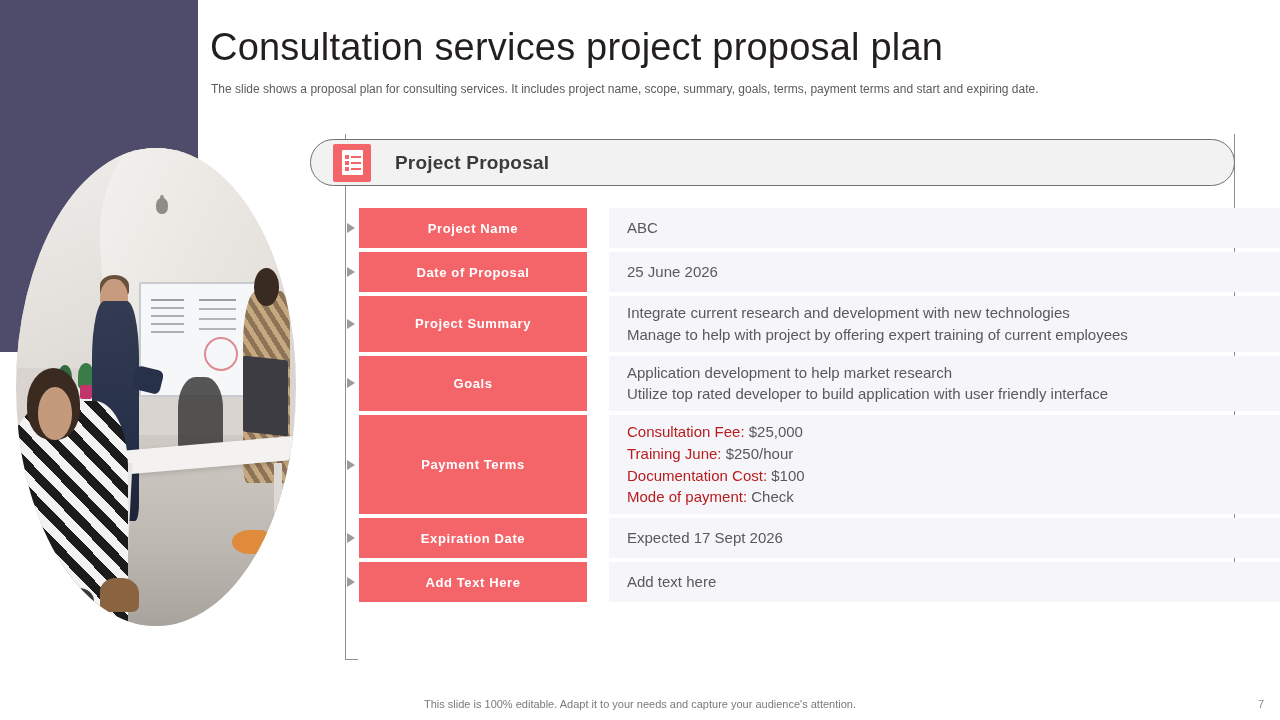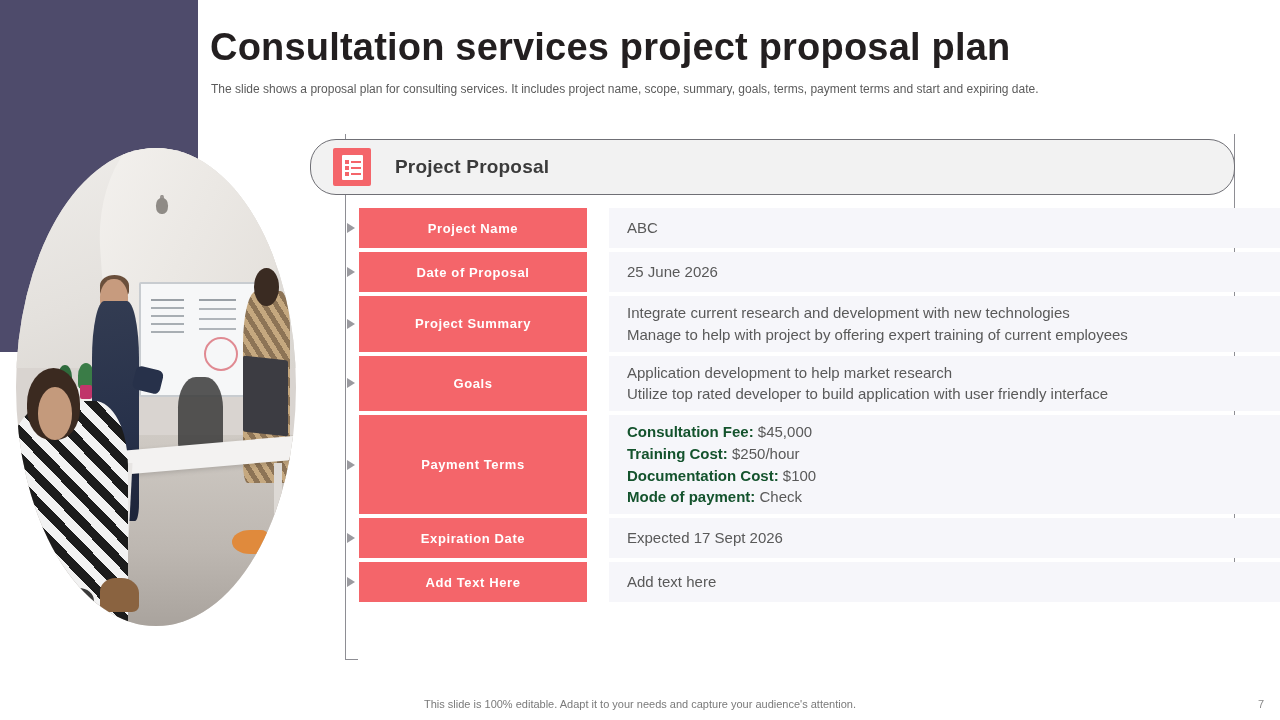--- a/index.html
+++ b/index.html
@@ -137,21 +137,21 @@
   .ph-shoe { position:absolute; right:10%; bottom:15%; width:13%; height:5%;
     background:#e08a3c; border-radius:50% 20% 20% 50%; }
   .ph-boot { position:absolute; left:30%; bottom:3%; width:14%; height:7%;
     background:#8a6340; border-radius:40% 45% 18% 18%; }
   .ph-boot2 { position:absolute; left:16%; bottom:2%; width:12%; height:6%;
     background:#3a3a3a; border-radius:40% 45% 18% 18%; }
 
   
   .title {
     position: absolute; left: 210px; top: 26px;
-    font-size: 38px; font-weight: 700; color: #231f20;
+    font-size: 38px; font-weight: 400; color: #231f20;
     letter-spacing: .2px; white-space: nowrap;
   }
   .subtitle {
     position: absolute; left: 211px; top: 82px;
     font-size: 12px; color: #5b5b5b; white-space: nowrap;
   }
 
   
   .frame {
     position: absolute; left: 345px; top: 134px;
@@ -164,21 +164,21 @@
     position: absolute; left: 346px; top: 133px;
     width: 888px; height: 62px; background: #ffffff;
   }
   .frame-mask-bottom {
     position: absolute; left: 358px; top: 600px;
     width: 880px; height: 66px; background: #ffffff;
   }
 
   .pill {
     position: absolute; left: 310px; top: 139px;
-    width: 925px; height: 56px;
+    width: 925px; height: 47px;
     background: #f2f2f2;
     border: 1px solid #6f6f75;
     border-radius: 26px;
     display: flex; align-items: center;
   }
   .pill-icon {
     width: 38px; height: 38px; margin-left: 22px;
     background: #F4656A; border-radius: 2px;
     display: flex; align-items: center; justify-content: center;
     flex: 0 0 auto;
@@ -234,21 +234,21 @@
 
   .content {
     flex: 1 1 auto;
     background: #F6F6FA;
     border-right: 3px solid #C98B92;
     display: flex; align-items: center;
     padding: 6px 18px;
     font-size: 15px; color: #595959; line-height: 1.45;
   }
   .content .line { display: block; }
-  .content .kv b { color: #14532d; font-weight: bold; }
+  .content .kv b { color: #b91c1c; font-weight: normal; }
 
   
   .h-sm  { min-height: 40px; }
   .h-md  { min-height: 45px; }
   .h-xl  { min-height: 62px; }
 
   
   .footer {
     position: absolute; left: 0; bottom: 10px; width: 1280px;
     text-align: center; font-size: 11px; color: #7a7a7a;
@@ -370,22 +370,22 @@
       </div>
     </div>
     <div class="row">
       <div class="marker">
         <span class="tri"></span>
       </div>
       <div class="label h-xl">Payment Terms</div>
       <div class="gap"></div>
       <div class="content h-xl">
         <div>
-          <span class="line kv"><b>Consultation Fee:</b><span> $45,000</span></span>
-          <span class="line kv"><b>Training Cost:</b><span> $250/hour</span></span>
+          <span class="line kv"><b>Consultation Fee:</b><span> $25,000</span></span>
+          <span class="line kv"><b>Training June:</b><span> $250/hour</span></span>
           <span class="line kv"><b>Documentation Cost:</b><span> $100</span></span>
           <span class="line kv"><b>Mode of payment:</b><span> Check</span></span>
         </div>
       </div>
     </div>
     <div class="row">
       <div class="marker">
         <span class="tri"></span>
       </div>
       <div class="label h-sm">Expiration Date</div>

